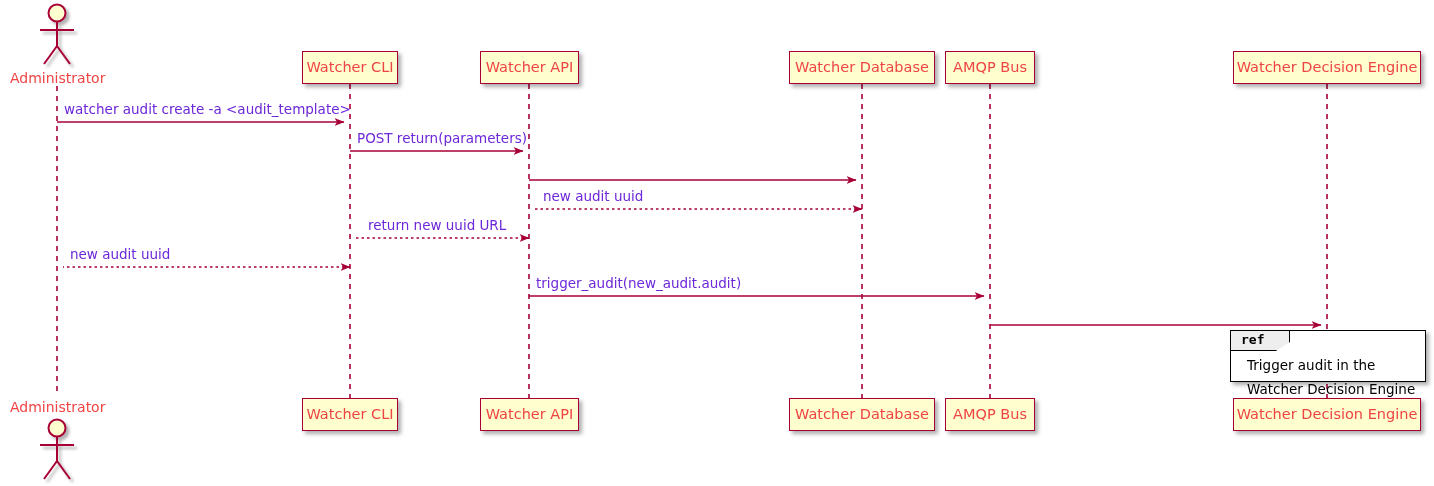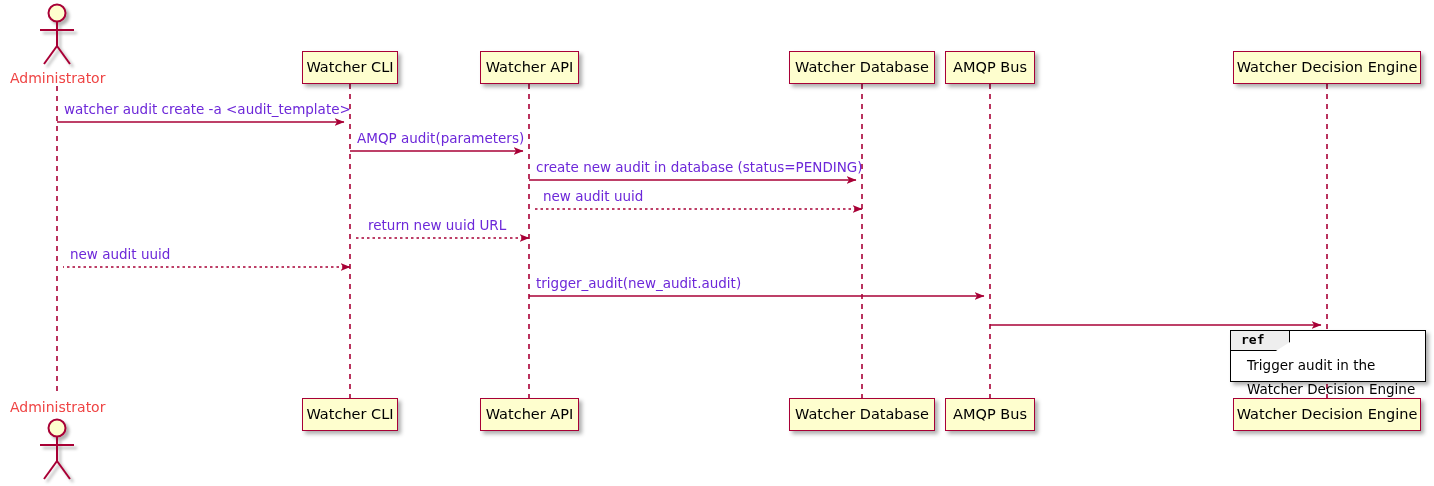--- a/index.html
+++ b/index.html
@@ -23,21 +23,21 @@
     top: 0;
     width: 1434px;
     height: 486px;
   }
   
   .participant {
     position: absolute;
     box-sizing: border-box;
     background: #FEFECE;
     border: 1.5px solid #A80036;
-    color: #000000;
+    color: #ef4444;
     font-size: 14.5px;
     line-height: 1;
     display: flex;
     align-items: center;
     justify-content: center;
     white-space: nowrap;
     box-shadow: 3px 3px 4px rgba(0,0,0,0.32);
   }
   
   .actor-label {
@@ -177,22 +177,21 @@
     <span>AMQP Bus</span>
   </div>
   <div class="participant" style="left:1233px; top:398px; width:188px; height:33px;">
     <span>Watcher Decision Engine</span>
   </div>
 
   <div class="actor-label" style="left:10px; top:70px;">Administrator</div>
   <div class="actor-label" style="left:10px; top:399px;">Administrator</div>
 
   <div class="msg-label" style="left:64px; top:103px;">watcher audit create -a &lt;audit_template&gt;</div>
-  <div class="msg-label" style="left:357px; top:132px;">AMQP audit(parameters)</div>
-  <div class="msg-label" style="left:536px; top:161px;">create new audit in database (status=PENDING)</div>
+  <div class="msg-label" style="left:357px; top:132px;">POST return(parameters)</div>
   <div class="msg-label" style="left:543px; top:190px;">new audit uuid</div>
   <div class="msg-label" style="left:368px; top:219px;">return new uuid URL</div>
   <div class="msg-label" style="left:70px; top:248px;">new audit uuid</div>
   <div class="msg-label" style="left:536px; top:277px;">trigger_audit(new_audit.audit)</div>
 
   <div class="ref-box" style="left:1230px; top:330px; width:196px; height:52px;">
     <div class="ref-tab"></div>
     <div class="ref-tab-label">ref</div>
     <div class="ref-text">Trigger audit in the
 Watcher Decision Engine</div>

